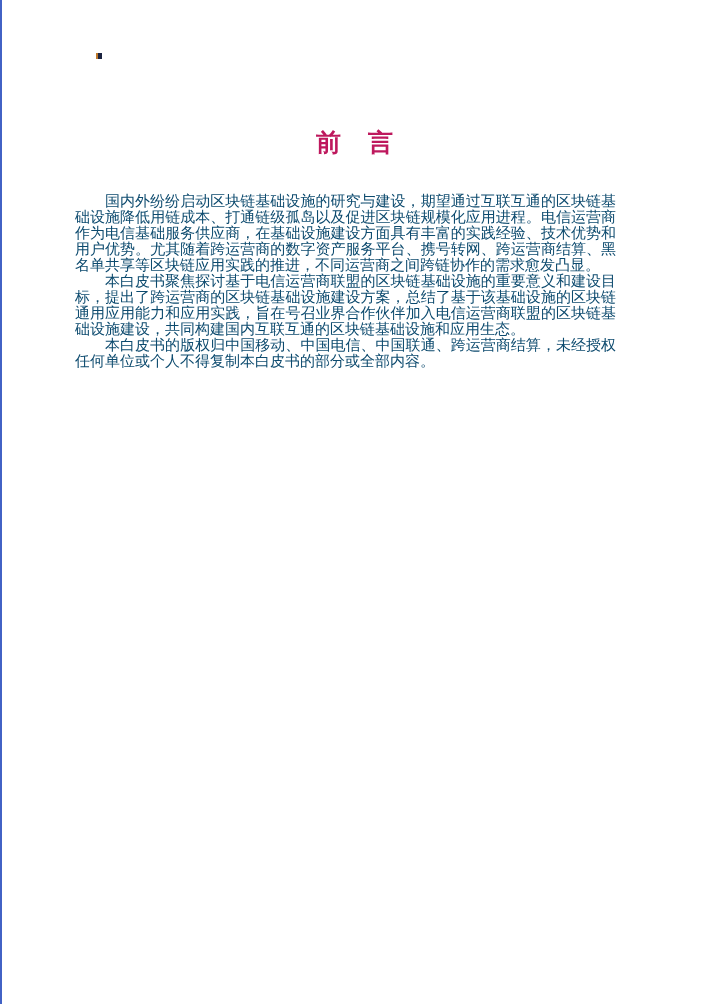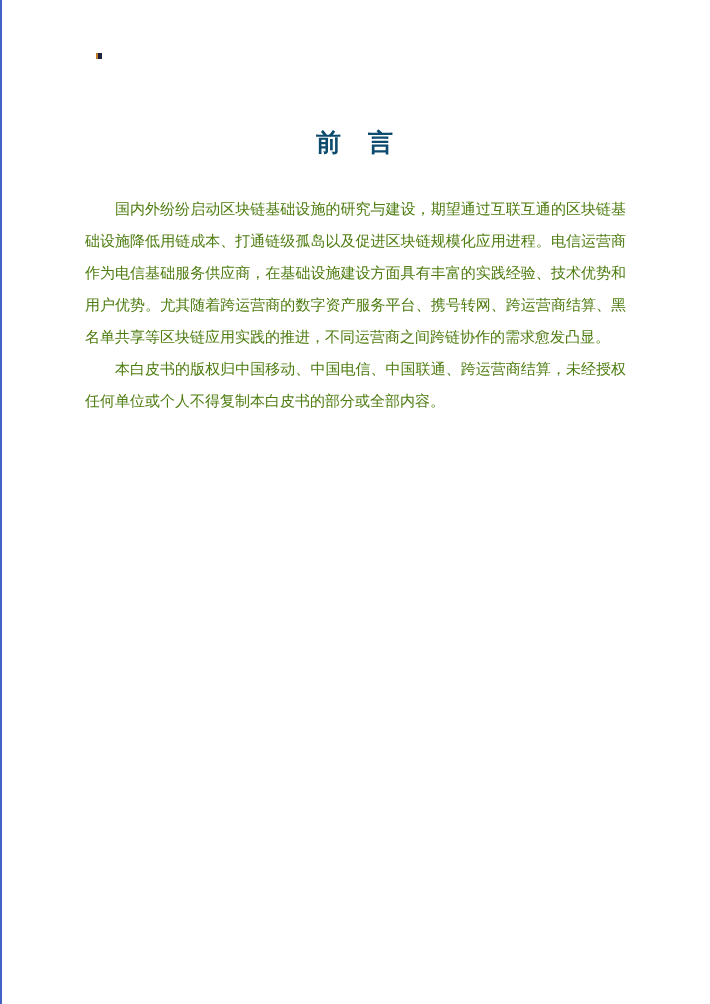--- a/index.html
+++ b/index.html
@@ -33,44 +33,45 @@
     border-left: 2px solid #c07a2a;
   }
   .doc-title {
     position: absolute;
     top: 127px;
     left: 0;
     width: 100%;
     text-align: center;
     font-size: 25px;
     font-weight: bold;
-    color: #0c4a6e;
+    color: #be185d;
     letter-spacing: 1px;
     line-height: 32px;
   }
   .doc-body {
     position: absolute;
     top: 193px;
-    left: 85px;
+    left: 75px;
     width: 541px;
     font-size: 15px;
-    line-height: 32px;
-    color: #4d7c0f;
+    line-height: 16px;
+    color: #0c4a6e;
     text-align: justify;
   }
   .doc-body p {
     margin: 0;
     padding: 0;
     text-indent: 2em;
   }
 </style>
 </head>
 <body>
 
 <div class="page">
   <div class="edge-stripe"></div>
   <div class="corner-marker"></div>
   <div class="doc-title">前　言</div>
   <div class="doc-body">
     <p>国内外纷纷启动区块链基础设施的研究与建设，期望通过互联互通的区块链基础设施降低用链成本、打通链级孤岛以及促进区块链规模化应用进程。电信运营商作为电信基础服务供应商，在基础设施建设方面具有丰富的实践经验、技术优势和用户优势。尤其随着跨运营商的数字资产服务平台、携号转网、跨运营商结算、黑名单共享等区块链应用实践的推进，不同运营商之间跨链协作的需求愈发凸显。</p>
+    <p>本白皮书聚焦探讨基于电信运营商联盟的区块链基础设施的重要意义和建设目标，提出了跨运营商的区块链基础设施建设方案，总结了基于该基础设施的区块链通用应用能力和应用实践，旨在号召业界合作伙伴加入电信运营商联盟的区块链基础设施建设，共同构建国内互联互通的区块链基础设施和应用生态。</p>
     <p>本白皮书的版权归中国移动、中国电信、中国联通、跨运营商结算，未经授权任何单位或个人不得复制本白皮书的部分或全部内容。</p>
   </div>
 </div>
 
 </body></html>

